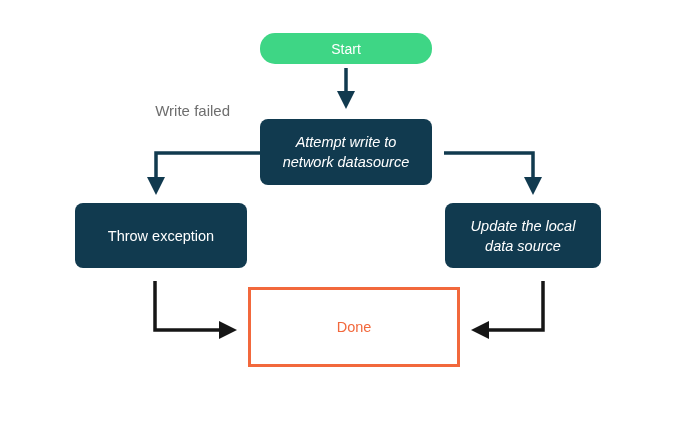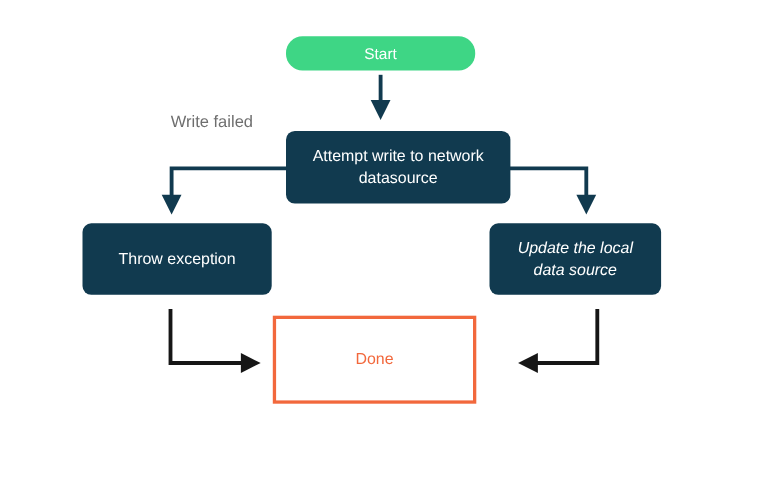--- a/index.html
+++ b/index.html
@@ -59,33 +59,33 @@
   .node-navy {
     background: var(--navy);
     border-radius: 8px;
     color: #ffffff;
     font-size: 14.5px;
     line-height: 20px;
     padding: 6px 10px;
   }
   .node-attempt {
     left: 260px; top: 119px;
-    width: 204px; height: 66px;
+    width: 172px; height: 66px; font-style: italic;
   }
   .node-throw {
     left: 75px; top: 203px;
     width: 172px; height: 65px; text-align: right;
   }
   .node-update {
     left: 445px; top: 203px;
     width: 156px; height: 65px; font-style: italic;
   }
   .node-done {
     left: 248px; top: 287px;
-    width: 185px; height: 80px;
+    width: 212px; height: 80px;
     background: #ffffff;
     border: 3px solid var(--orange);
     color: var(--orange);
     font-size: 14.5px;
   }
   .edge-label {
     position: absolute;
     text-align: right;
     color: var(--label_gray);
     font-size: 15px;

